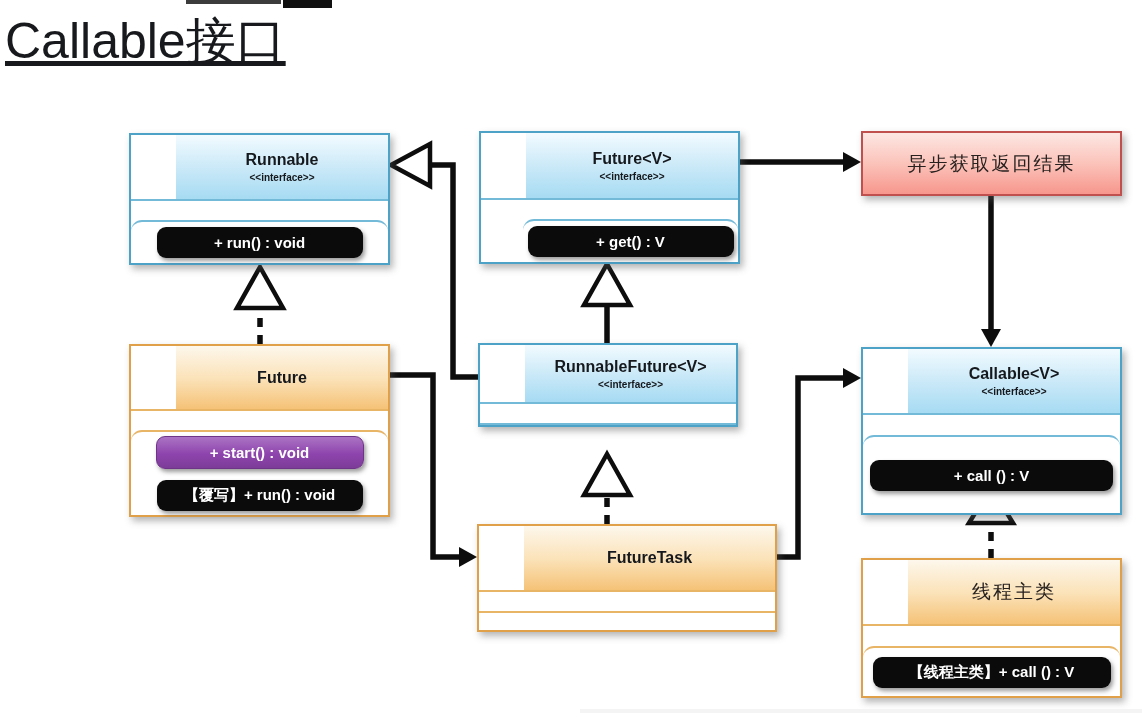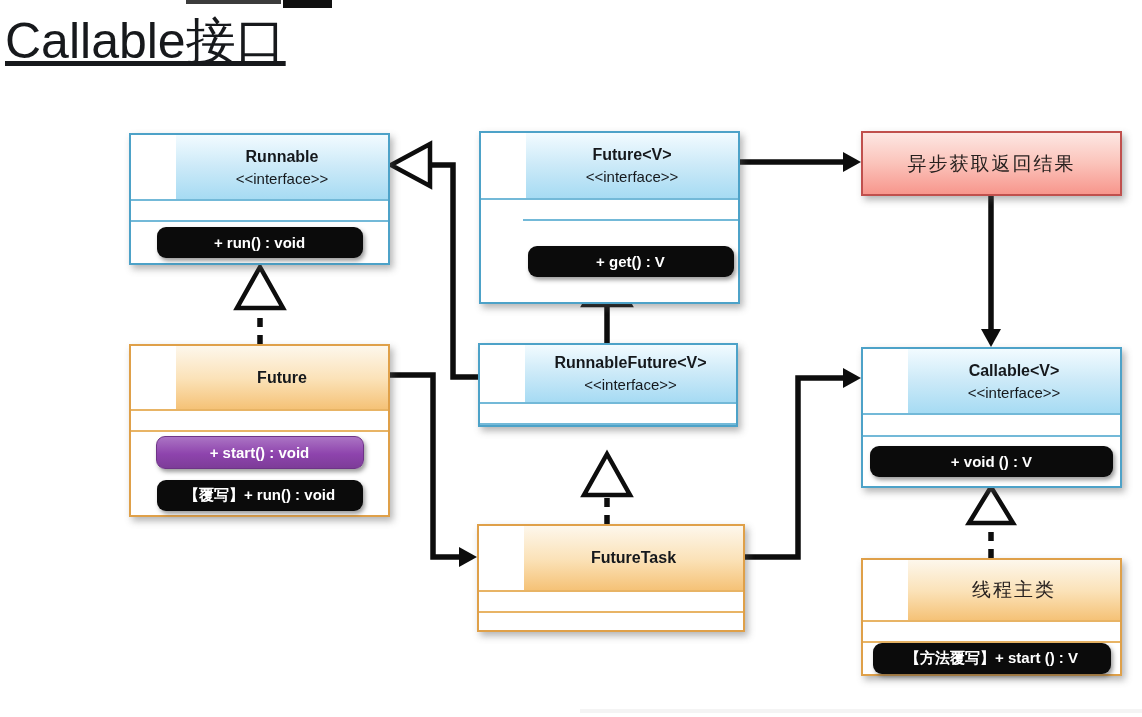--- a/index.html
+++ b/index.html
@@ -14,25 +14,25 @@
   .uml-box.blue{border:2px solid #4da2c8;}
   .uml-box.orange{border:2px solid #dfa049;}
   .uml-box.pink{border:2px solid #c0504d;}
   .box-header{display:flex;flex-direction:column;justify-content:center;align-items:center;
               line-height:1.45;margin-left:45px;}
   .blue .box-header{background:linear-gradient(180deg,#f2fbff 0%,#cdeaf8 48%,#a6dbf3 100%);}
   .orange .box-header{background:linear-gradient(180deg,#fdf7ec 0%,#fbe2b8 52%,#f5c277 100%);}
   .pink-body{flex:1;display:flex;justify-content:center;align-items:center;
              background:linear-gradient(180deg,#fde7e3 0%,#fbc3ba 50%,#f7968c 100%);}
   .box-title{font-size:16px;font-weight:bold;color:#15181c;}
-  .box-stereotype{font-size:15px;font-weight:normal;color:#15181c;}
+  .box-stereotype{font-size:10px;font-weight:bold;color:#15181c;}
   .box-row{box-sizing:border-box;background:#fff;}
   .blue .box-row{border-top:2px solid #73b9d8;}
   .orange .box-row{border-top:2px solid #e8b465;}
-  .box-row.methods{display:flex;flex-direction:column;justify-content:center;align-items:center;gap:11px;}
+  .box-row.methods{display:flex;flex-direction:column;justify-content:center;align-items:center;gap:11px;border-radius:11px;}
   .pill{display:flex;justify-content:center;align-items:center;height:31px;border-radius:9px;
         font-size:15px;font-weight:bold;color:#ffffff;box-shadow:2px 3px 4px rgba(60,60,60,.5);}
   .pill.black{background:#0b0b0b;}
   .pill.purple{background:linear-gradient(180deg,#ab74c4 0%,#8e44ad 55%,#7d3c98 100%);
                border:1px solid #6e3487;}
   .cn-serif{font-family:"Liberation Serif",serif;font-size:19px;color:#27211f;letter-spacing:2px;}
   svg#connectors{position:absolute;left:0;top:0;pointer-events:none;}
 </style>
 </head>
 <body>
@@ -84,21 +84,21 @@
     <div class="box-header" style="height:64px;">
       <div class="box-title">Runnable</div>
       <div class="box-stereotype">&lt;&lt;interface&gt;&gt;</div>
     </div>
     <div class="box-row" style="height:21px;"></div>
     <div class="box-row methods" style="flex:1;">
       <div class="pill black" style="width:206px;">+ run() : void</div>
     </div>
   </div>
 
-  <div class="uml-box blue" style="left:479px;top:131px;width:261px;height:173px;">
+  <div class="uml-box blue" style="left:479px;top:131px;width:261px;height:133px;">
     <div class="box-header" style="height:65px;">
       <div class="box-title">Future&lt;V&gt;</div>
       <div class="box-stereotype">&lt;&lt;interface&gt;&gt;</div>
     </div>
     <div class="box-row" style="height:21px;"></div>
     <div class="box-row methods" style="flex:1;margin-left:42px;">
       <div class="pill black" style="width:206px;">+ get() : V</div>
     </div>
   </div>
 
@@ -121,43 +121,43 @@
 
   <div class="uml-box blue" style="left:478px;top:343px;width:260px;height:84px;">
     <div class="box-header" style="height:65px;">
       <div class="box-title">RunnableFuture&lt;V&gt;</div>
       <div class="box-stereotype">&lt;&lt;interface&gt;&gt;</div>
     </div>
     <div class="box-row" style="height:23px;"></div>
     <div class="box-row" style="flex:1;"></div>
   </div>
 
-  <div class="uml-box blue" style="left:861px;top:347px;width:261px;height:141px;">
+  <div class="uml-box blue" style="left:861px;top:347px;width:261px;height:168px;">
     <div class="box-header" style="height:64px;">
       <div class="box-title">Callable&lt;V&gt;</div>
       <div class="box-stereotype">&lt;&lt;interface&gt;&gt;</div>
     </div>
     <div class="box-row" style="height:22px;"></div>
     <div class="box-row methods" style="flex:1;">
-      <div class="pill black" style="width:243px;">+ void () : V</div>
+      <div class="pill black" style="width:243px;">+ call () : V</div>
     </div>
   </div>
 
-  <div class="uml-box orange" style="left:477px;top:524px;width:268px;height:108px;">
+  <div class="uml-box orange" style="left:477px;top:524px;width:300px;height:108px;">
     <div class="box-header" style="height:64px;">
       <div class="box-title">FutureTask</div>
     </div>
     <div class="box-row" style="height:21px;"></div>
     <div class="box-row" style="flex:1;"></div>
   </div>
 
-  <div class="uml-box orange" style="left:861px;top:558px;width:261px;height:118px;">
+  <div class="uml-box orange" style="left:861px;top:558px;width:261px;height:140px;">
     <div class="box-header" style="height:64px;">
       <span class="cn-serif">线程主类</span>
     </div>
     <div class="box-row" style="height:22px;"></div>
     <div class="box-row methods" style="flex:1;">
-      <div class="pill black" style="width:238px;">【方法覆写】+ start () : V</div>
+      <div class="pill black" style="width:238px;">【线程主类】+ call () : V</div>
     </div>
   </div>
 
   <div style="position:absolute;left:580px;top:709px;width:562px;height:4px;background:#f4f4f4;"></div>
 </div>
 
 </body></html>

